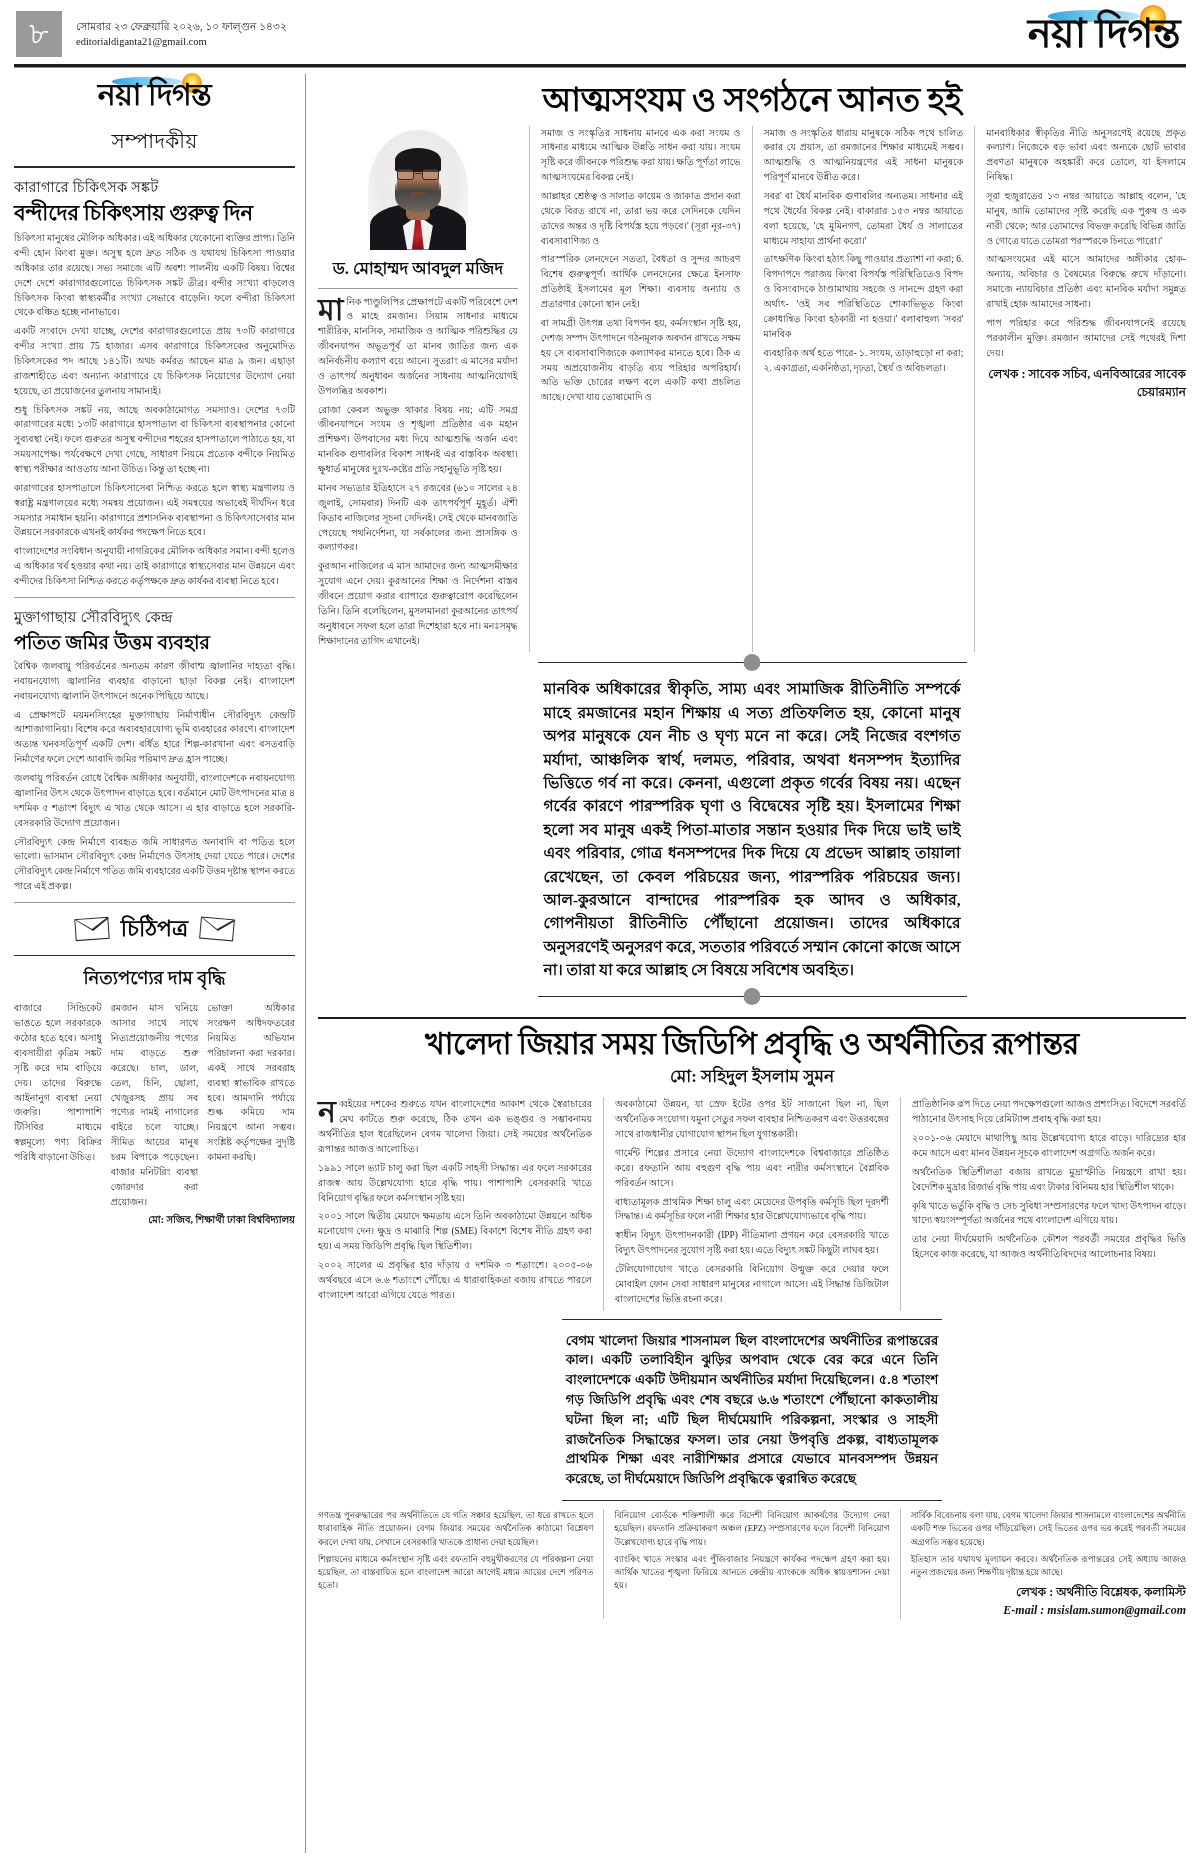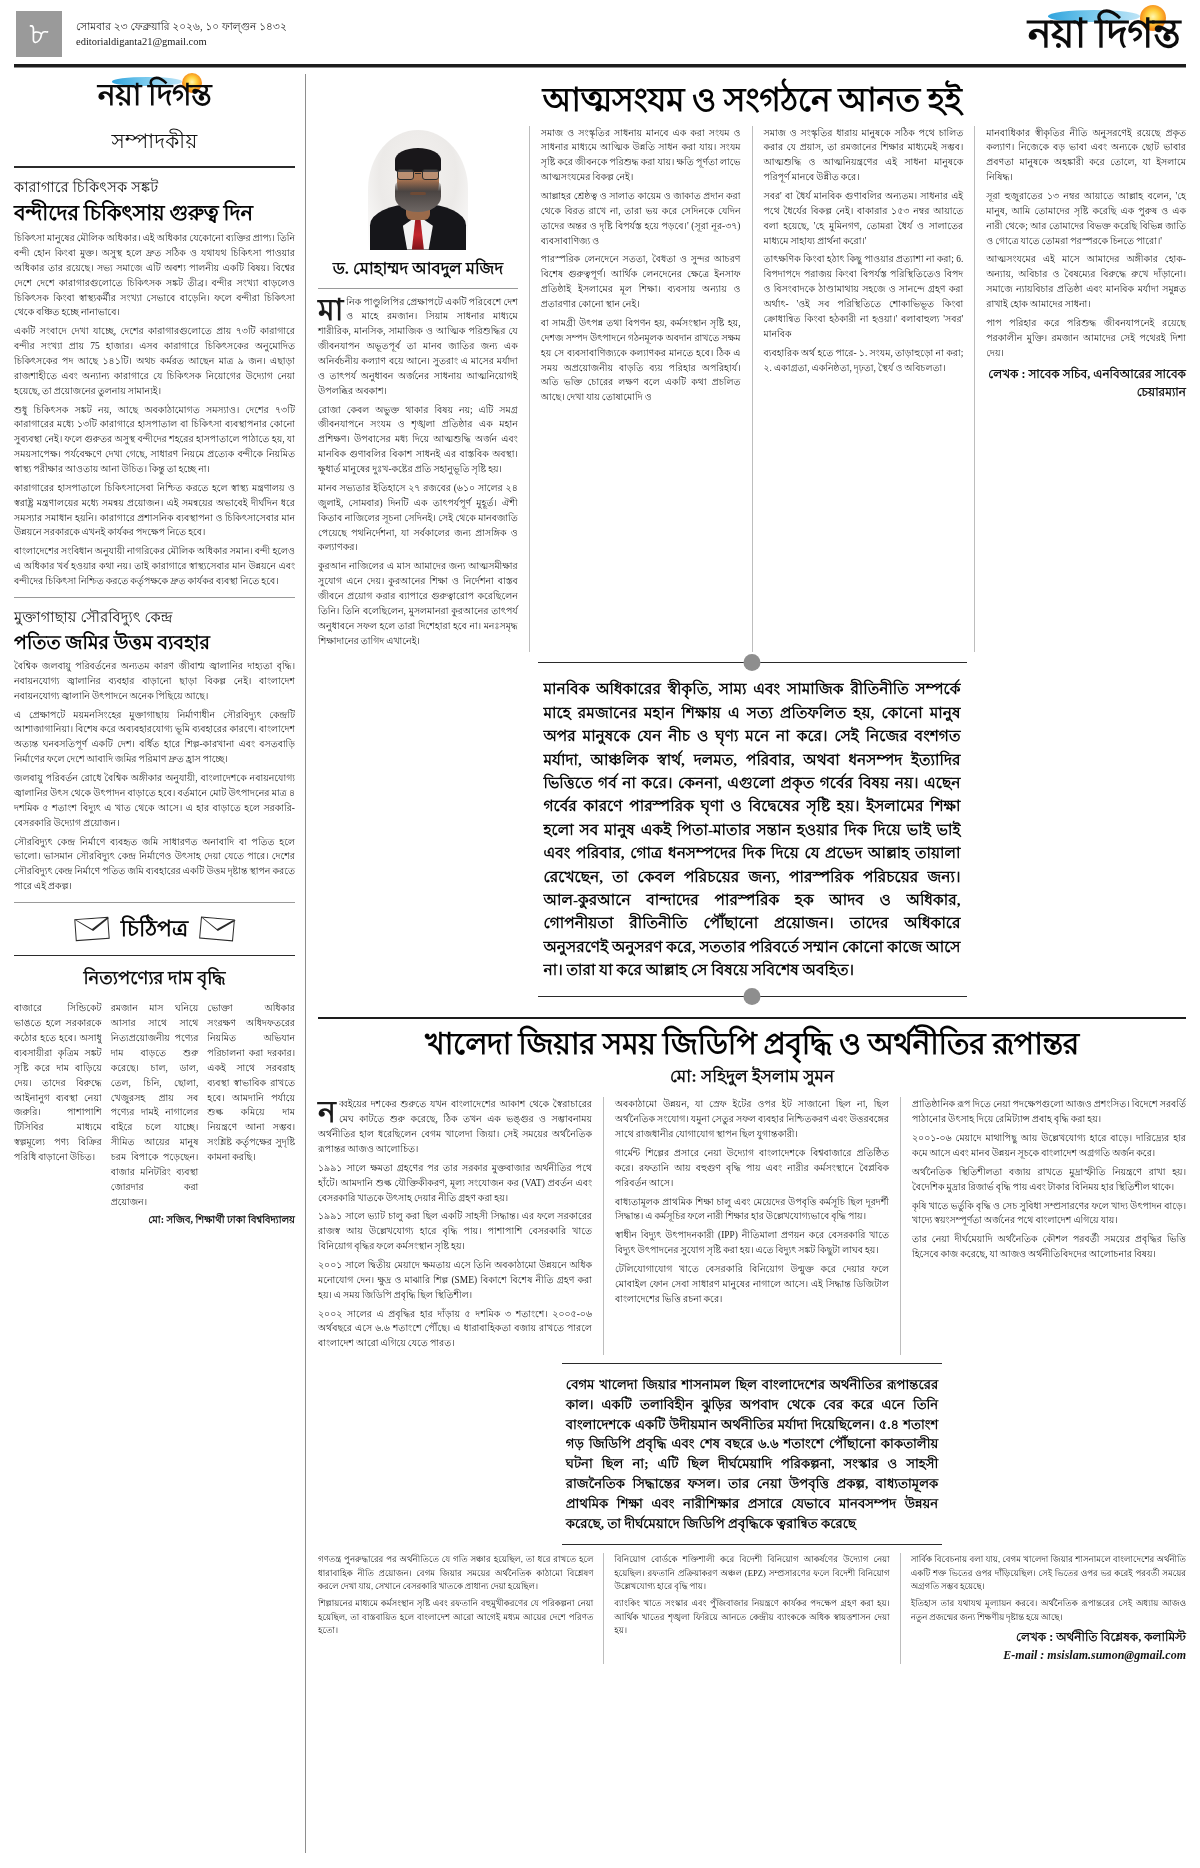--- a/index.html
+++ b/index.html
@@ -587,21 +587,20 @@
 
       <div class="article">
 
         <div class="art-head-2">খালেদা জিয়ার সময় জিডিপি প্রবৃদ্ধি ও অর্থনীতির রূপান্তর</div>
         <div class="art-byline-center">মো: সহিদুল ইসলাম সুমন</div>
 
         <div class="art2-cols">
           <div class="acol">
             <div class="justified dropcap">
               <p>নব্বইয়ের দশকের শুরুতে যখন বাংলাদেশের আকাশ থেকে স্বৈরাচারের মেঘ কাটতে শুরু করেছে, ঠিক তখন এক ভঙ্গুর ও সম্ভাবনাময় অর্থনীতির হাল ধরেছিলেন বেগম খালেদা জিয়া। সেই সময়ের অর্থনৈতিক রূপান্তর আজও আলোচিত।</p>
-              <p>১৯৯১ সালে ক্ষমতা গ্রহণের পর তার সরকার মুক্তবাজার অর্থনীতির পথে হাঁটে। আমদানি শুল্ক যৌক্তিকীকরণ, মূল্য সংযোজন কর (VAT) প্রবর্তন এবং বেসরকারি খাতকে উৎসাহ দেয়ার নীতি গ্রহণ করা হয়।</p>
               <p>১৯৯১ সালে ভ্যাট চালু করা ছিল একটি সাহসী সিদ্ধান্ত। এর ফলে সরকারের রাজস্ব আয় উল্লেখযোগ্য হারে বৃদ্ধি পায়। পাশাপাশি বেসরকারি খাতে বিনিয়োগ বৃদ্ধির ফলে কর্মসংস্থান সৃষ্টি হয়।</p>
               <p>২০০১ সালে দ্বিতীয় মেয়াদে ক্ষমতায় এসে তিনি অবকাঠামো উন্নয়নে অধিক মনোযোগ দেন। ক্ষুদ্র ও মাঝারি শিল্প (SME) বিকাশে বিশেষ নীতি গ্রহণ করা হয়। এ সময় জিডিপি প্রবৃদ্ধি ছিল স্থিতিশীল।</p>
               <p>২০০২ সালের এ প্রবৃদ্ধির হার দাঁড়ায় ৫ দশমিক ৩ শতাংশে। ২০০৫-০৬ অর্থবছরে এসে ৬.৬ শতাংশে পৌঁছে। এ ধারাবাহিকতা বজায় রাখতে পারলে বাংলাদেশ আরো এগিয়ে যেতে পারত।</p>
             </div>
           </div>
           <div class="acol">
             <div class="justified">
               <p>অবকাঠামো উন্নয়ন, যা স্রেফ ইটের ওপর ইট সাজানো ছিল না, ছিল অর্থনৈতিক সংযোগ। যমুনা সেতুর সফল ব্যবহার নিশ্চিতকরণ এবং উত্তরবঙ্গের সাথে রাজধানীর যোগাযোগ স্থাপন ছিল যুগান্তকারী।</p>
               <p>গার্মেন্ট শিল্পের প্রসারে নেয়া উদ্যোগ বাংলাদেশকে বিশ্ববাজারে প্রতিষ্ঠিত করে। রফতানি আয় বহুগুণ বৃদ্ধি পায় এবং নারীর কর্মসংস্থানে বৈপ্লবিক পরিবর্তন আসে।</p>
               <p>বাধ্যতামূলক প্রাথমিক শিক্ষা চালু এবং মেয়েদের উপবৃত্তি কর্মসূচি ছিল দূরদর্শী সিদ্ধান্ত। এ কর্মসূচির ফলে নারী শিক্ষার হার উল্লেখযোগ্যভাবে বৃদ্ধি পায়।</p>

